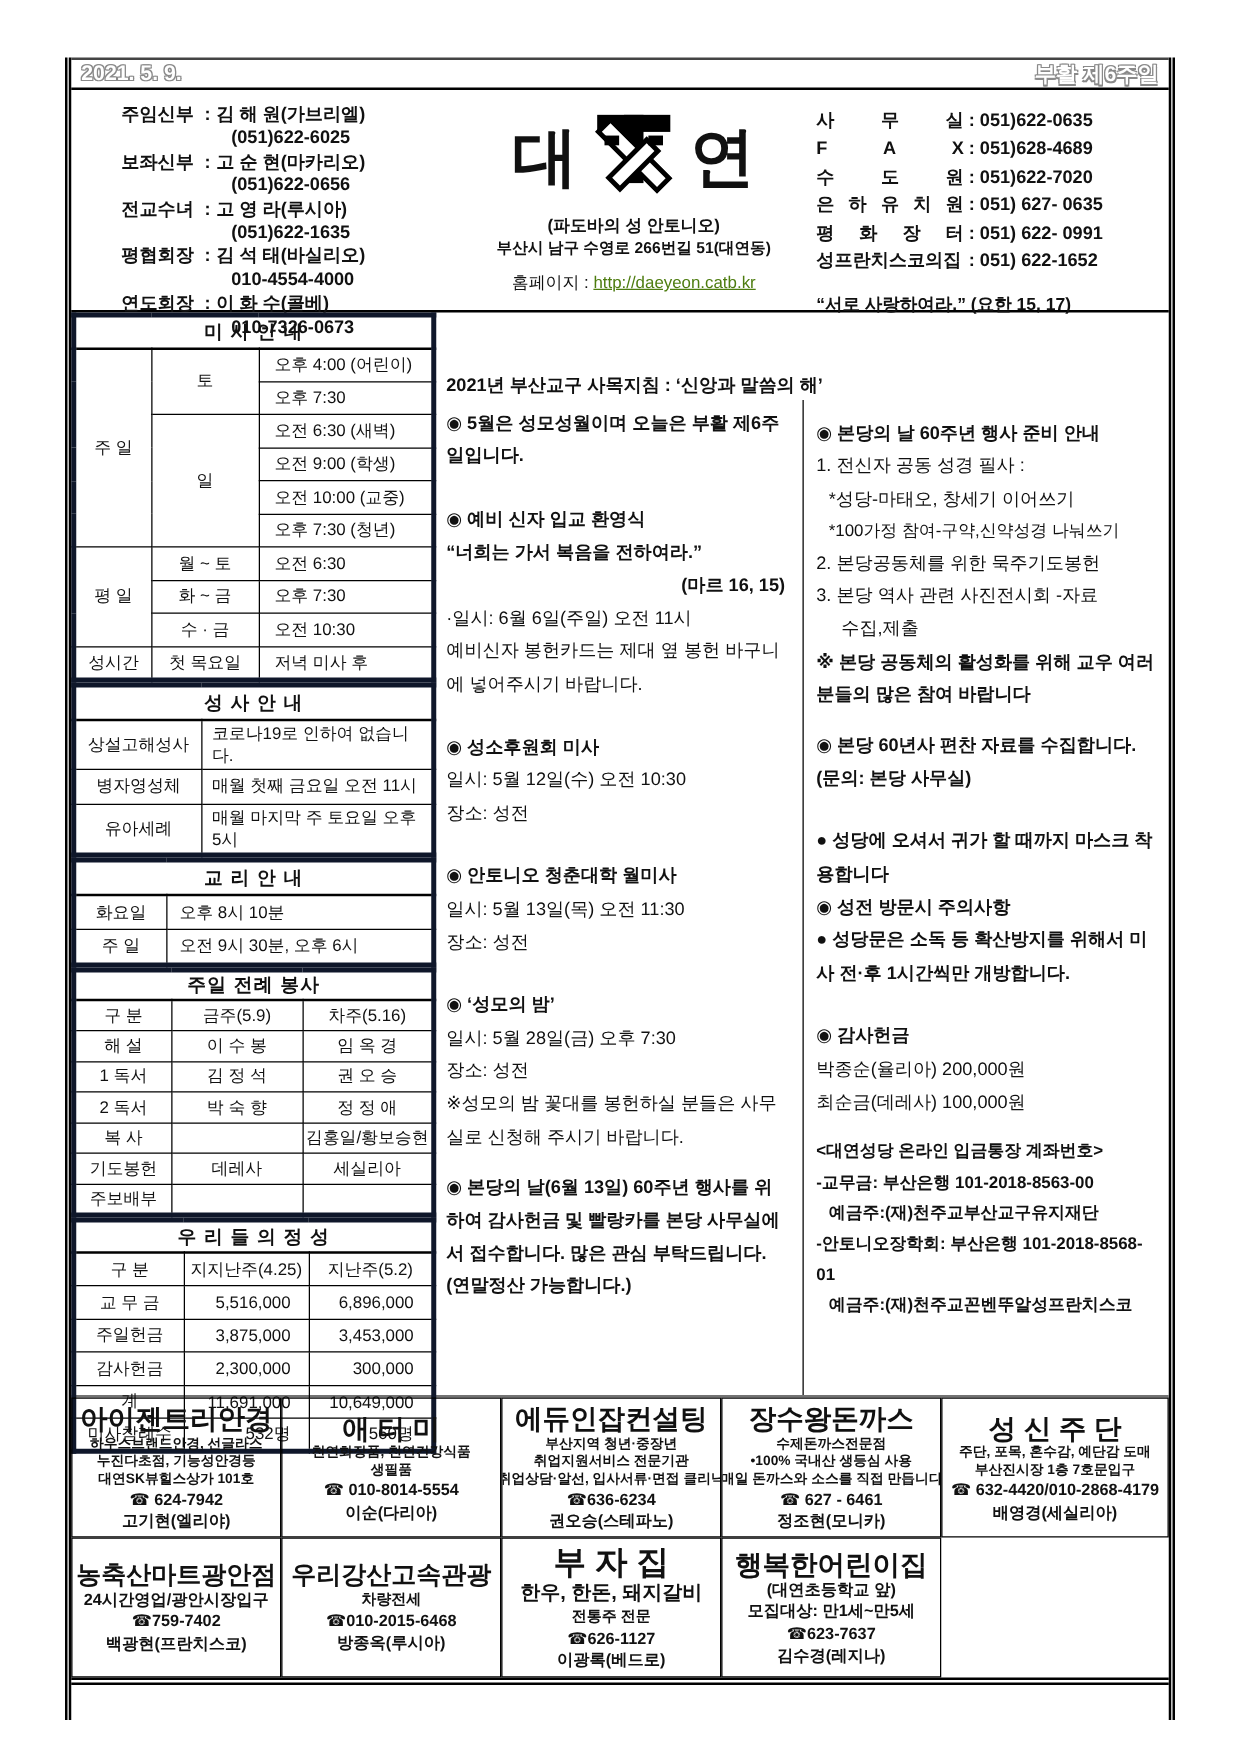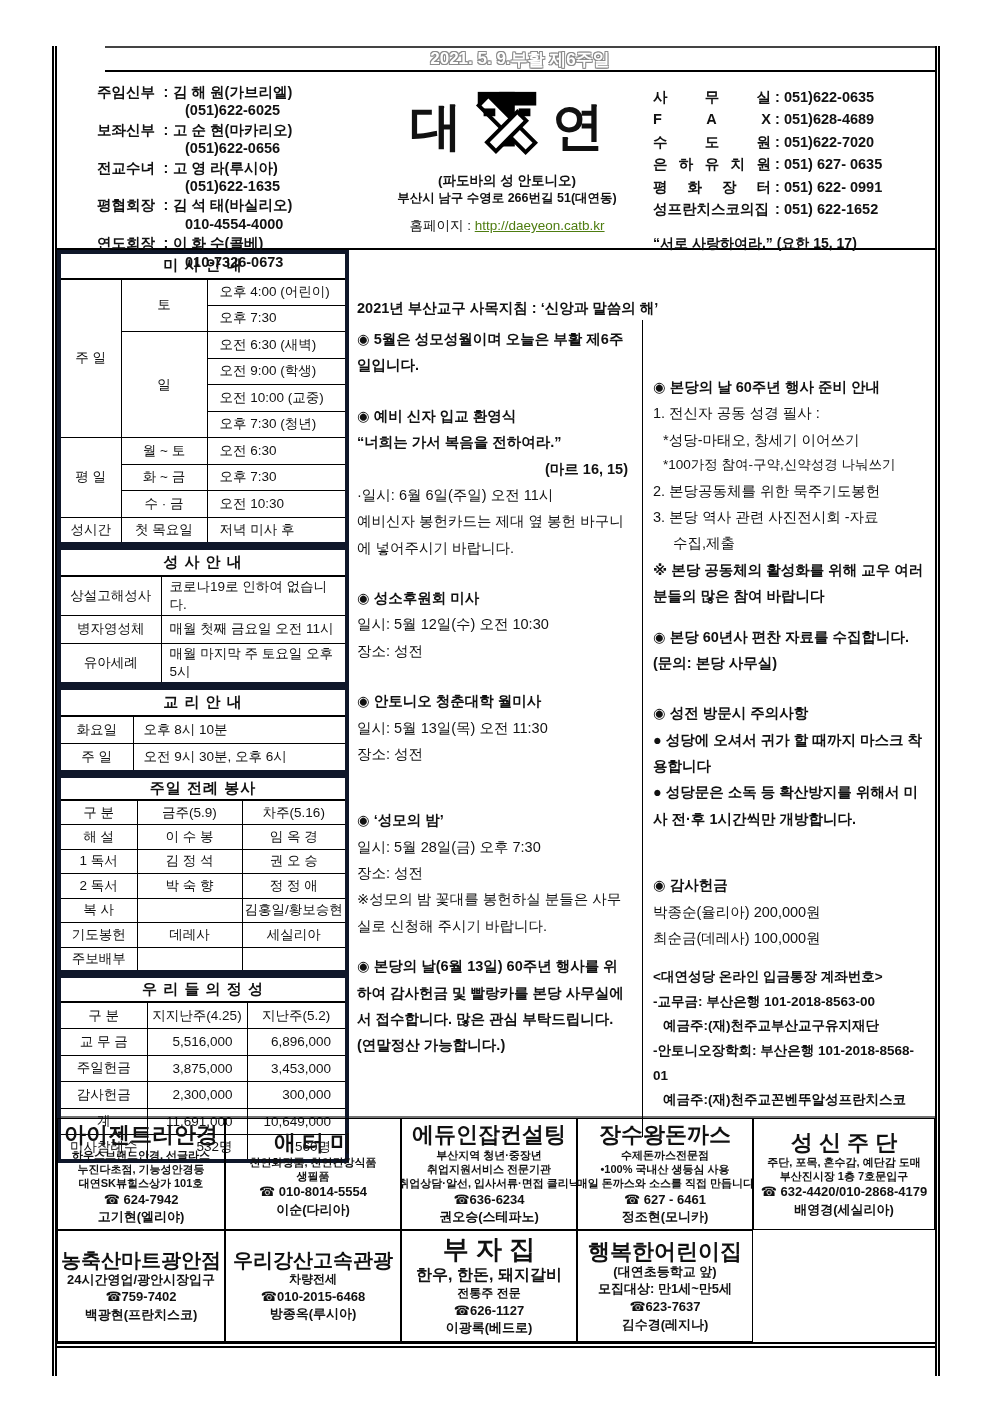--- a/index.html
+++ b/index.html
@@ -3,21 +3,21 @@
 <meta charset="utf-8">
 <style>
   * { margin:0; padding:0; box-sizing:border-box; }
   html,body { width:992px; height:1403px; background:#fff; font-family:"Liberation Sans","DejaVu Sans",sans-serif; color:#111; }
   body { position:relative; }
   .sheet { position:absolute; left:52px; top:46px; width:888px; height:1330px;
            border-left:5px double #000; border-right:5px double #000; background:#fff; }
 
   
   .topbar { height:26px; border-top:2px solid #444; border-bottom:2px solid #000;
-            display:flex; justify-content:center; align-items:center; padding:0 8px;margin-left:48px; }
+            display:flex; justify-content:space-between; align-items:center; padding:0 8px; }
   .outline-text { font-size:17px; font-weight:bold; color:#fff;
     text-shadow:-1px -1px 0 #8a8a8a,1px -1px 0 #8a8a8a,-1px 1px 0 #8a8a8a,1px 1px 0 #8a8a8a,0 1px 0 #8a8a8a,0 -1px 0 #8a8a8a; }
 
   
   .header-box { display:flex; border-bottom:2px solid #000; height:178px; }
   .contacts { width:310px; padding:12px 0 0 40px; font-size:14.5px; font-weight:bold; line-height:1.2; }
   .contact-row { margin-bottom:1px; }
   .contact-label { display:inline-block; width:62px; text-align:justify; text-align-last:justify; }
   .contact-colon { display:inline-block; width:14px; text-align:center; }
   .contact-phone { padding-left:88px; margin-bottom:2px; }
@@ -49,21 +49,21 @@
   .lit td { height:24.5px; }
   .off td { height:26.5px; }
   .off td.num { text-align:right; padding-right:14px; }
 
   .ann-area { flex:1; display:flex; flex-direction:column; }
   .pastoral { font-size:14.5px; font-weight:bold; padding:5px 8px 2px 8px;margin-top:44px; }
   .ann-cols { display:flex; flex:1; }
   .mid-col { width:50%; padding:6px 10px 0 8px; }
   .right-col { width:50%; border-left:1.5px solid #000; padding:14px 8px 0 10px; }
   .para { font-size:14.5px; line-height:1.82; margin-bottom:24px; }
-  .para.tight { margin-bottom:14px;margin-top:40px; }
+  .para.tight { margin-bottom:14px; }
   .b { font-weight:bold; }
   .ref-right { text-align:right; font-weight:bold; padding-right:4px; }
   .ind1 { padding-left:10px; }
   .ind2 { padding-left:20px; }
   .smaller { font-size:13.5px; }
 
   
   .ads-box { border-top:2px solid #737373; border-bottom:6px double #000; }
   .ads-row { display:grid; grid-template-columns:168px 176px 176px 176px 1fr; }
   .ad-cell { border:1px solid #000; height:112px; display:flex; flex-direction:column; justify-content:center; align-items:center; text-align:center; padding:2px 1px; overflow:hidden; }
@@ -361,22 +361,22 @@
             <div>1. 전신자 공동 성경 필사 :</div>
             <div class="ind1">*성당-마태오, 창세기 이어쓰기</div>
             <div class="ind1 smaller">*100가정 참여-구약,신약성경 나눠쓰기</div>
             <div>2. 본당공동체를 위한 묵주기도봉헌</div>
             <div>3. 본당 역사 관련 사진전시회 -자료</div>
             <div class="ind2">수집,제출</div>
             <div class="b">※ 본당 공동체의 활성화를 위해 교우 여러분들의 많은 참여 바랍니다</div>
           </div>
           <div class="para b">◉ 본당 60년사 편찬 자료를 수집합니다.(문의: 본당 사무실)</div>
           <div class="para b">
+            <div>● 성당에 오셔서 귀가 할 때까지 마스크 착용합니다</div>
             <div>◉ 성전 방문시 주의사항</div>
-            <div>● 성당에 오셔서 귀가 할 때까지 마스크 착용합니다</div>
             <div>● 성당문은 소독 등 확산방지를 위해서 미사 전·후 1시간씩만 개방합니다.</div>
           </div>
           <div class="para tight">
             <div class="b">◉ 감사헌금</div>
             <div>박종순(율리아) 200,000원</div>
             <div>최순금(데레사) 100,000원</div>
           </div>
           <div class="para b smaller">
             <div>&lt;대연성당 온라인 입금통장 계좌번호&gt;</div>
             <div>-교무금: 부산은행 101-2018-8563-00</div>

